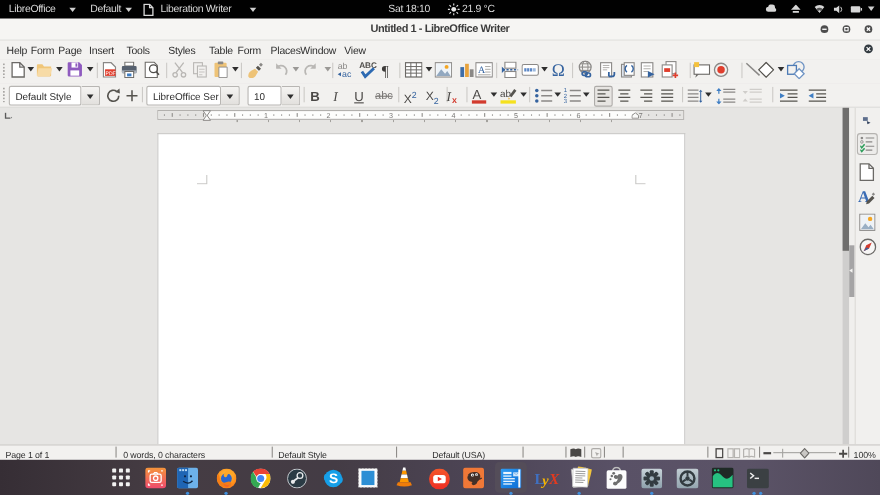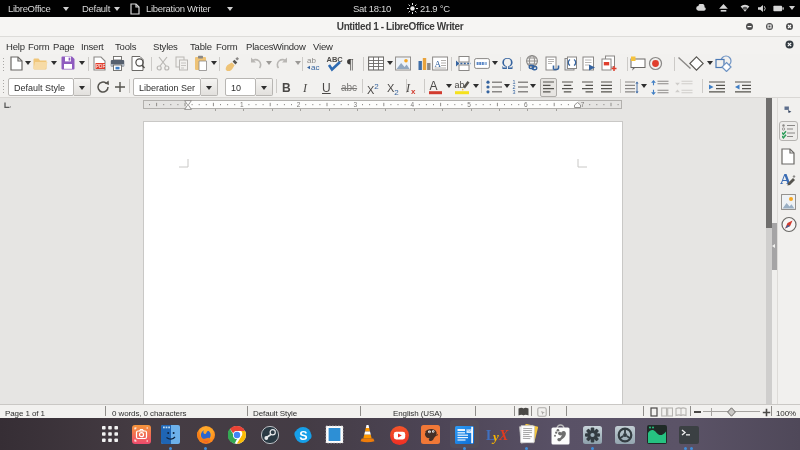--- a/index.html
+++ b/index.html
@@ -313,21 +313,21 @@
 </div>
 
 <div id="tb2"></div>
 <div class="grip" style="left:2px;top:79px"></div>
 <div class="combo" style="left:8px;width:66px">
     <span class="t">Default Style</span>
   </div>
 <div class="cbtn" style="left:74px;width:17px"></div>
 <div class="sep2" style="left:129px"></div>
 <div class="combo" style="left:133px;width:68px">
-    <span class="t">Liberation Ser</span>
+    <span class="t">LibreOffice Ser</span>
   </div>
 <div class="cbtn" style="left:201px;width:17px"></div>
 <div class="combo" style="left:225px;width:31px">
     <span class="t">10</span>
   </div>
 <div class="cbtn" style="left:256px;width:17px"></div>
 <div id="tb2icons">
 <svg class="ic" style="left:96px;top:80px" width="14" height="14" viewBox="0 0 14 14">
       <path d="M12 7a5 5 0 1 1-1.8-3.8" fill="none" stroke="#56544f" stroke-width="1.5"></path>
       <path d="M12.6 0.5l.4 4.4-4.2-1.3z" fill="#56544f"></path>
@@ -574,21 +574,21 @@
       <circle cx="8" cy="8.5" r="7" fill="#f7f6f5" stroke="#6b6966" stroke-width="1.2"></circle>
       <path d="M11.5 4.5l-2.4 5.5-5 2.5 2.4-5.5z" fill="#d23b2e"></path>
       <path d="M9.1 10L6.6 9l-2.5 3.5z" fill="#35639f"></path>
     </svg>
 </div>
 
 <div id="statusbar">
   <span style="left:5px">Page 1 of 1</span>
   <span style="left:112px">0 words, 0 characters</span>
   <span style="left:253px">Default Style</span>
-  <span style="left:393px">English (USA)</span>
+  <span style="left:393px">Default (USA)</span>
   <span style="left:776px">100%</span>
 </div>
 <div class="ssep" style="left:105px;top:406px"></div>
 <div class="ssep" style="left:247px;top:406px"></div>
 <div class="ssep" style="left:360px;top:406px"></div>
 <div class="ssep" style="left:475px;top:406px"></div>
 <div class="ssep" style="left:514px;top:406px"></div>
 <div class="ssep" style="left:531px;top:406px"></div>
 <div class="ssep" style="left:549px;top:406px"></div>
 <div class="ssep" style="left:566px;top:406px"></div>

